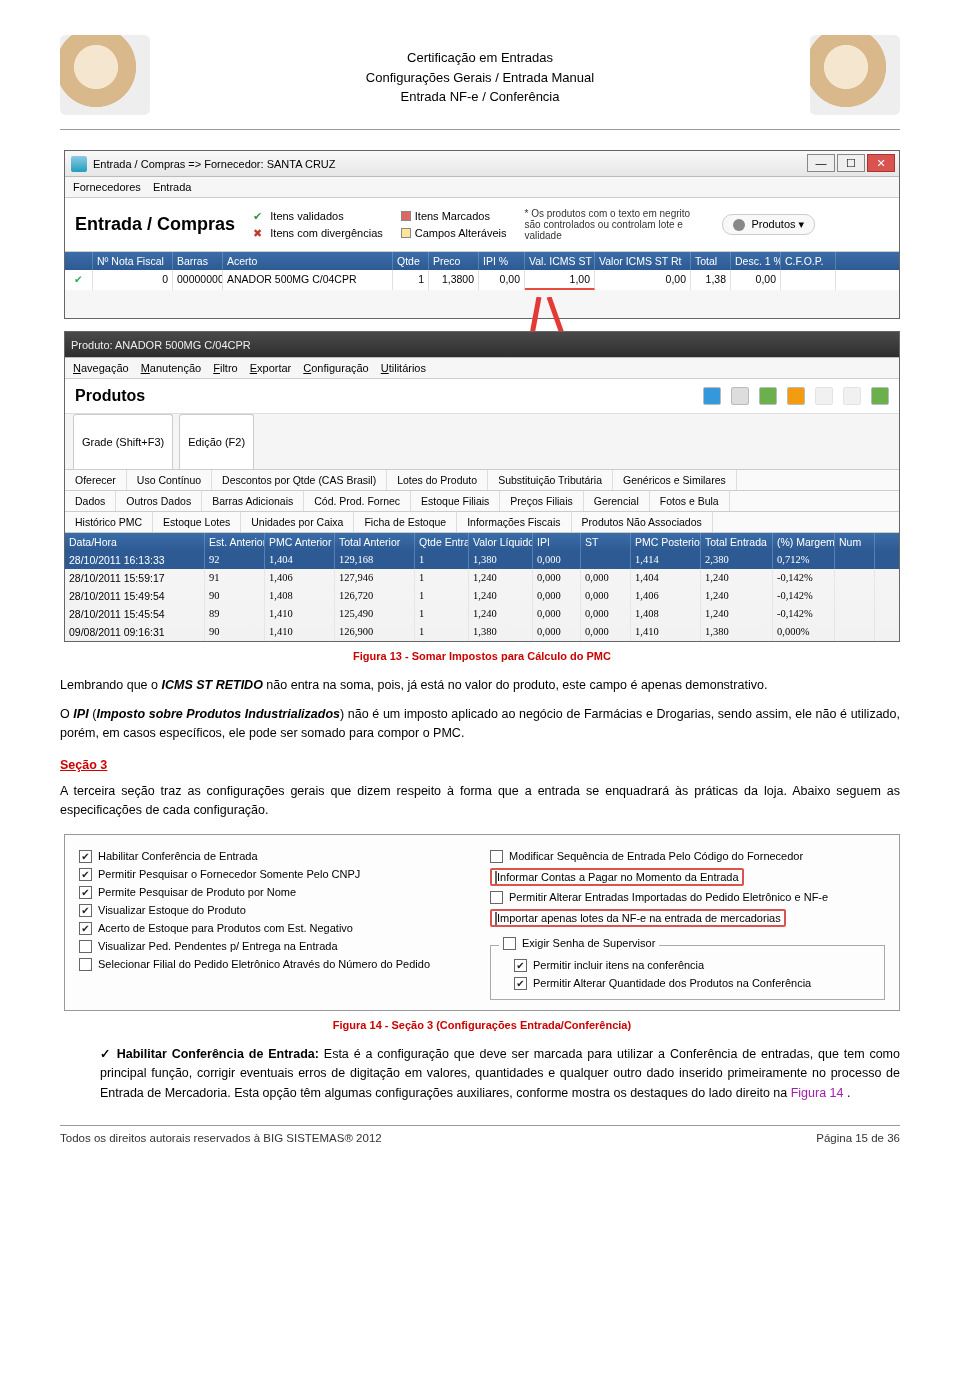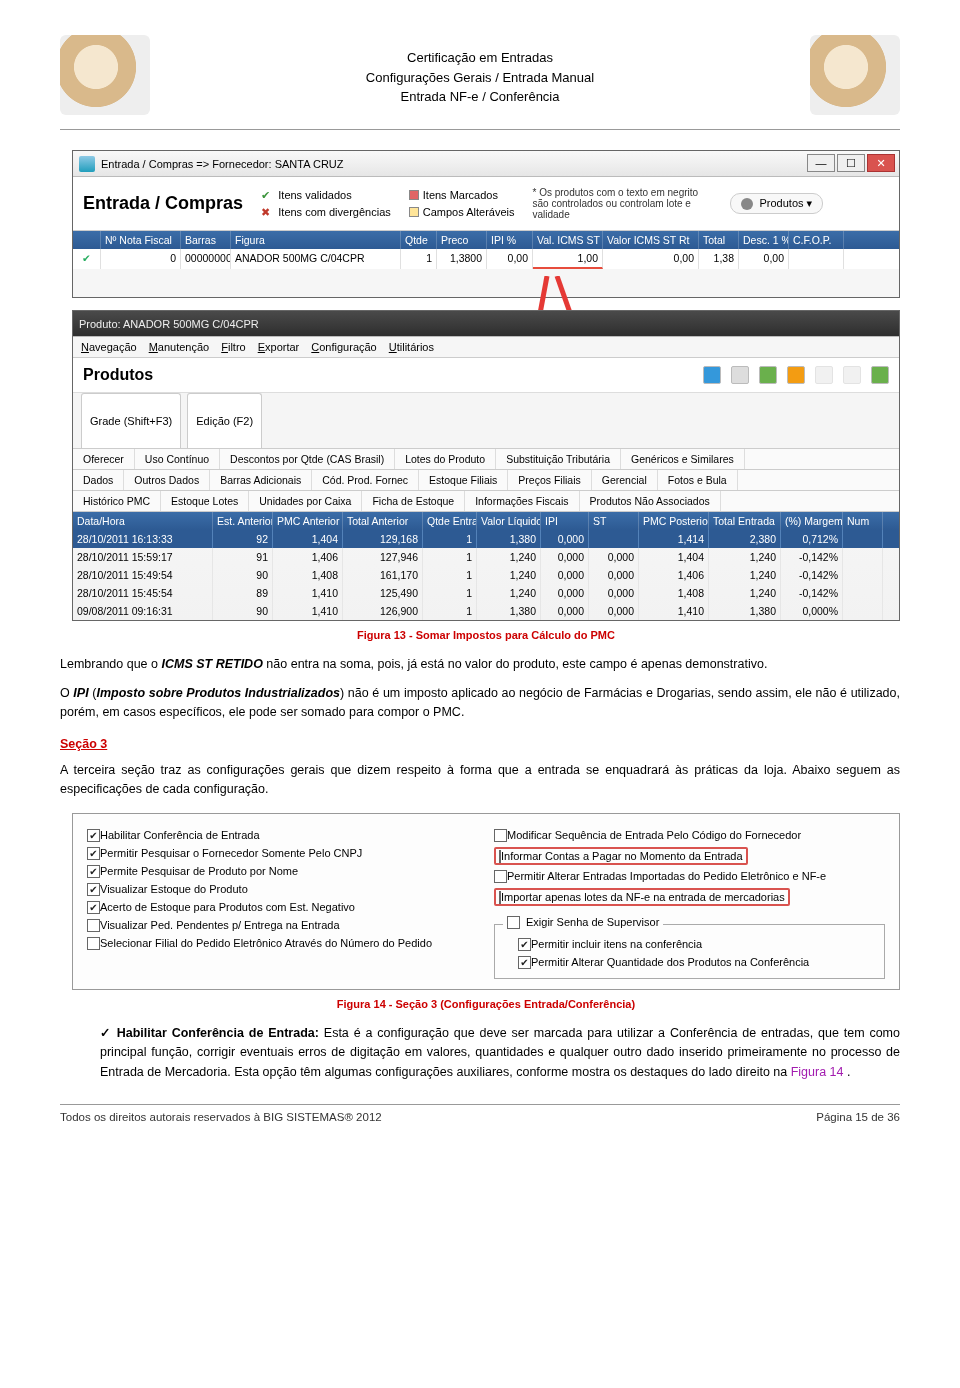--- a/index.html
+++ b/index.html
@@ -34,21 +34,21 @@
     background: #eee;
     border-radius: 6px;
   }
   .header-img-left { left: 0; }
   .header-img-right { right: 0; }
   .mascot {
     position: absolute; inset: 0;
     background: radial-gradient(circle at 40% 40%, #f5e7cf 0 30%, #d9b98b 31% 55%, transparent 56%);
   }
   .figure {
-    margin: 14px 0 12px 12px;
+    margin: 14px 0 12px 4px;
   }
   .win {
     border: 1px solid #666;
     background: linear-gradient(#fdfdfd,#f2f2f2);
     position: relative;
     font-size: 11px;
   }
   .titlebar {
     background: linear-gradient(#f9f9f9,#e6e6e6);
     height: 26px;
@@ -123,31 +123,31 @@
   .tabrow .t { padding:4px 10px; border-right:1px solid #ddd; font-size:10.5px; }
   .hist-head, .hist-row {
     display:grid;
     grid-template-columns: 140px 60px 70px 80px 54px 64px 48px 50px 70px 72px 62px 40px;
     font-size:10.5px;
   }
   .hist-head { background:linear-gradient(#3b6da8,#2d5a93); color:#fff; }
   .hist-head > div, .hist-row > div { padding:3px 4px; white-space:nowrap; overflow:hidden; }
   .hist-head > div { border-right:1px solid rgba(255,255,255,0.2); }
   .hist-row > div { border-right:1px solid #e6e6e6; }
-  .hist-row .num { text-align:right; }
+  .hist-row .num { text-align:left;font-family:Liberation Serif, serif; }
   .hist-row.sel { background:#2d5a93; color:#fff; }
   .hist-row.sel > div { border-right-color:#5382b9; }
   .caption { text-align:center; color:#c00; font-weight:bold; font-size:11px; margin:8px 0 14px; }
   .bodytext { font-size:12.5px; text-align:justify; margin:10px 0; line-height:1.5; }
   .bodytext .em { font-style: italic; font-weight: bold; }
   .sec-title { color:#c00; font-weight:bold; text-decoration:underline; margin:16px 0 10px; font-size:12.5px;}
   
   .cfgbox { border:1px solid #999; background:#fdfdfd; padding:6px; display:flex; font-size:11px; }
   .cfgcol { width:50%; padding:4px 8px; }
-  .cfgrow { display:flex; align-items:center; margin:5px 0; }
+  .cfgrow { display:flex; align-items:center; gap:6px; margin:5px 0; }
   .cbx { width:13px; height:13px; border:1px solid #666; background:#fff; font-size:10px; line-height:11px; text-align:center; }
   .cbx.on::after { content:"✔"; color:#222; }
   .boxed { border:2px solid #d9534f; border-radius:2px; padding:1px 3px; }
   .fieldset { border:1px solid #aaa; margin-top:18px; padding:8px 8px 4px 23px; position:relative;}
   .fieldset .legend {
     position:absolute; top:-9px; left:8px; background:#fdfdfd; padding:0 4px;
     display:flex; align-items:center; gap:6px;
   }
   .bullet-check::before { content:"✓ "; font-weight:bold; }
   .bulleted { margin:10px 0 10px 40px; font-size:12.5px; text-align:justify; line-height:1.55;}
@@ -183,20 +183,24 @@
     <div class="win">
       <div class="titlebar">
         <div class="wicon"></div>
         <span>Entrada / Compras =&gt; Fornecedor: SANTA CRUZ</span>
         <div class="win-ctrls">
           <div class="win-btn">—</div>
           <div class="win-btn">☐</div>
           <div class="win-btn close">✕</div>
         </div>
       </div>
+      <div class="menubar">
+        <span>Fornecedores</span>
+        <span>Entrada</span>
+      </div>
       <div class="ribbon">
         <div class="ribbon-title">Entrada / Compras</div>
         <div class="legend-col">
           <div class="row">
               <span class="chk-green"></span>
               <span>Itens validados</span>
             </div>
           <div class="row">
               <span class="x-red"></span>
               <span>Itens com divergências</span>
@@ -215,21 +219,21 @@
         <div class="note">* Os produtos com o texto em negrito são controlados ou controlam lote e validade</div>
         <div class="prod-drop">
           <span class="gear"></span>
           <span>Produtos ▾</span>
         </div>
       </div>
       <div class="grid-head">
         <div></div>
         <div>Nº Nota Fiscal</div>
         <div>Barras</div>
-        <div>Figura</div>
+        <div>Acerto</div>
         <div>Qtde</div>
         <div>Preco</div>
         <div>IPI %</div>
         <div>Val. ICMS ST</div>
         <div>Valor ICMS ST Rt</div>
         <div>Total</div>
         <div>Desc. 1 %</div>
         <div>C.F.O.P.</div>
       </div>
       <div class="grid-row">
@@ -355,21 +359,21 @@
             <div class="num">0,000</div>
             <div class="num">1,404</div>
             <div class="num">1,240</div>
             <div class="num">-0,142%</div>
             <div class="num"></div>
           </div>
           <div class="hist-row">
             <div>28/10/2011 15:49:54</div>
             <div class="num">90</div>
             <div class="num">1,408</div>
-            <div class="num">161,170</div>
+            <div class="num">126,720</div>
             <div class="num">1</div>
             <div class="num">1,240</div>
             <div class="num">0,000</div>
             <div class="num">0,000</div>
             <div class="num">1,406</div>
             <div class="num">1,240</div>
             <div class="num">-0,142%</div>
             <div class="num"></div>
           </div>
           <div class="hist-row">

